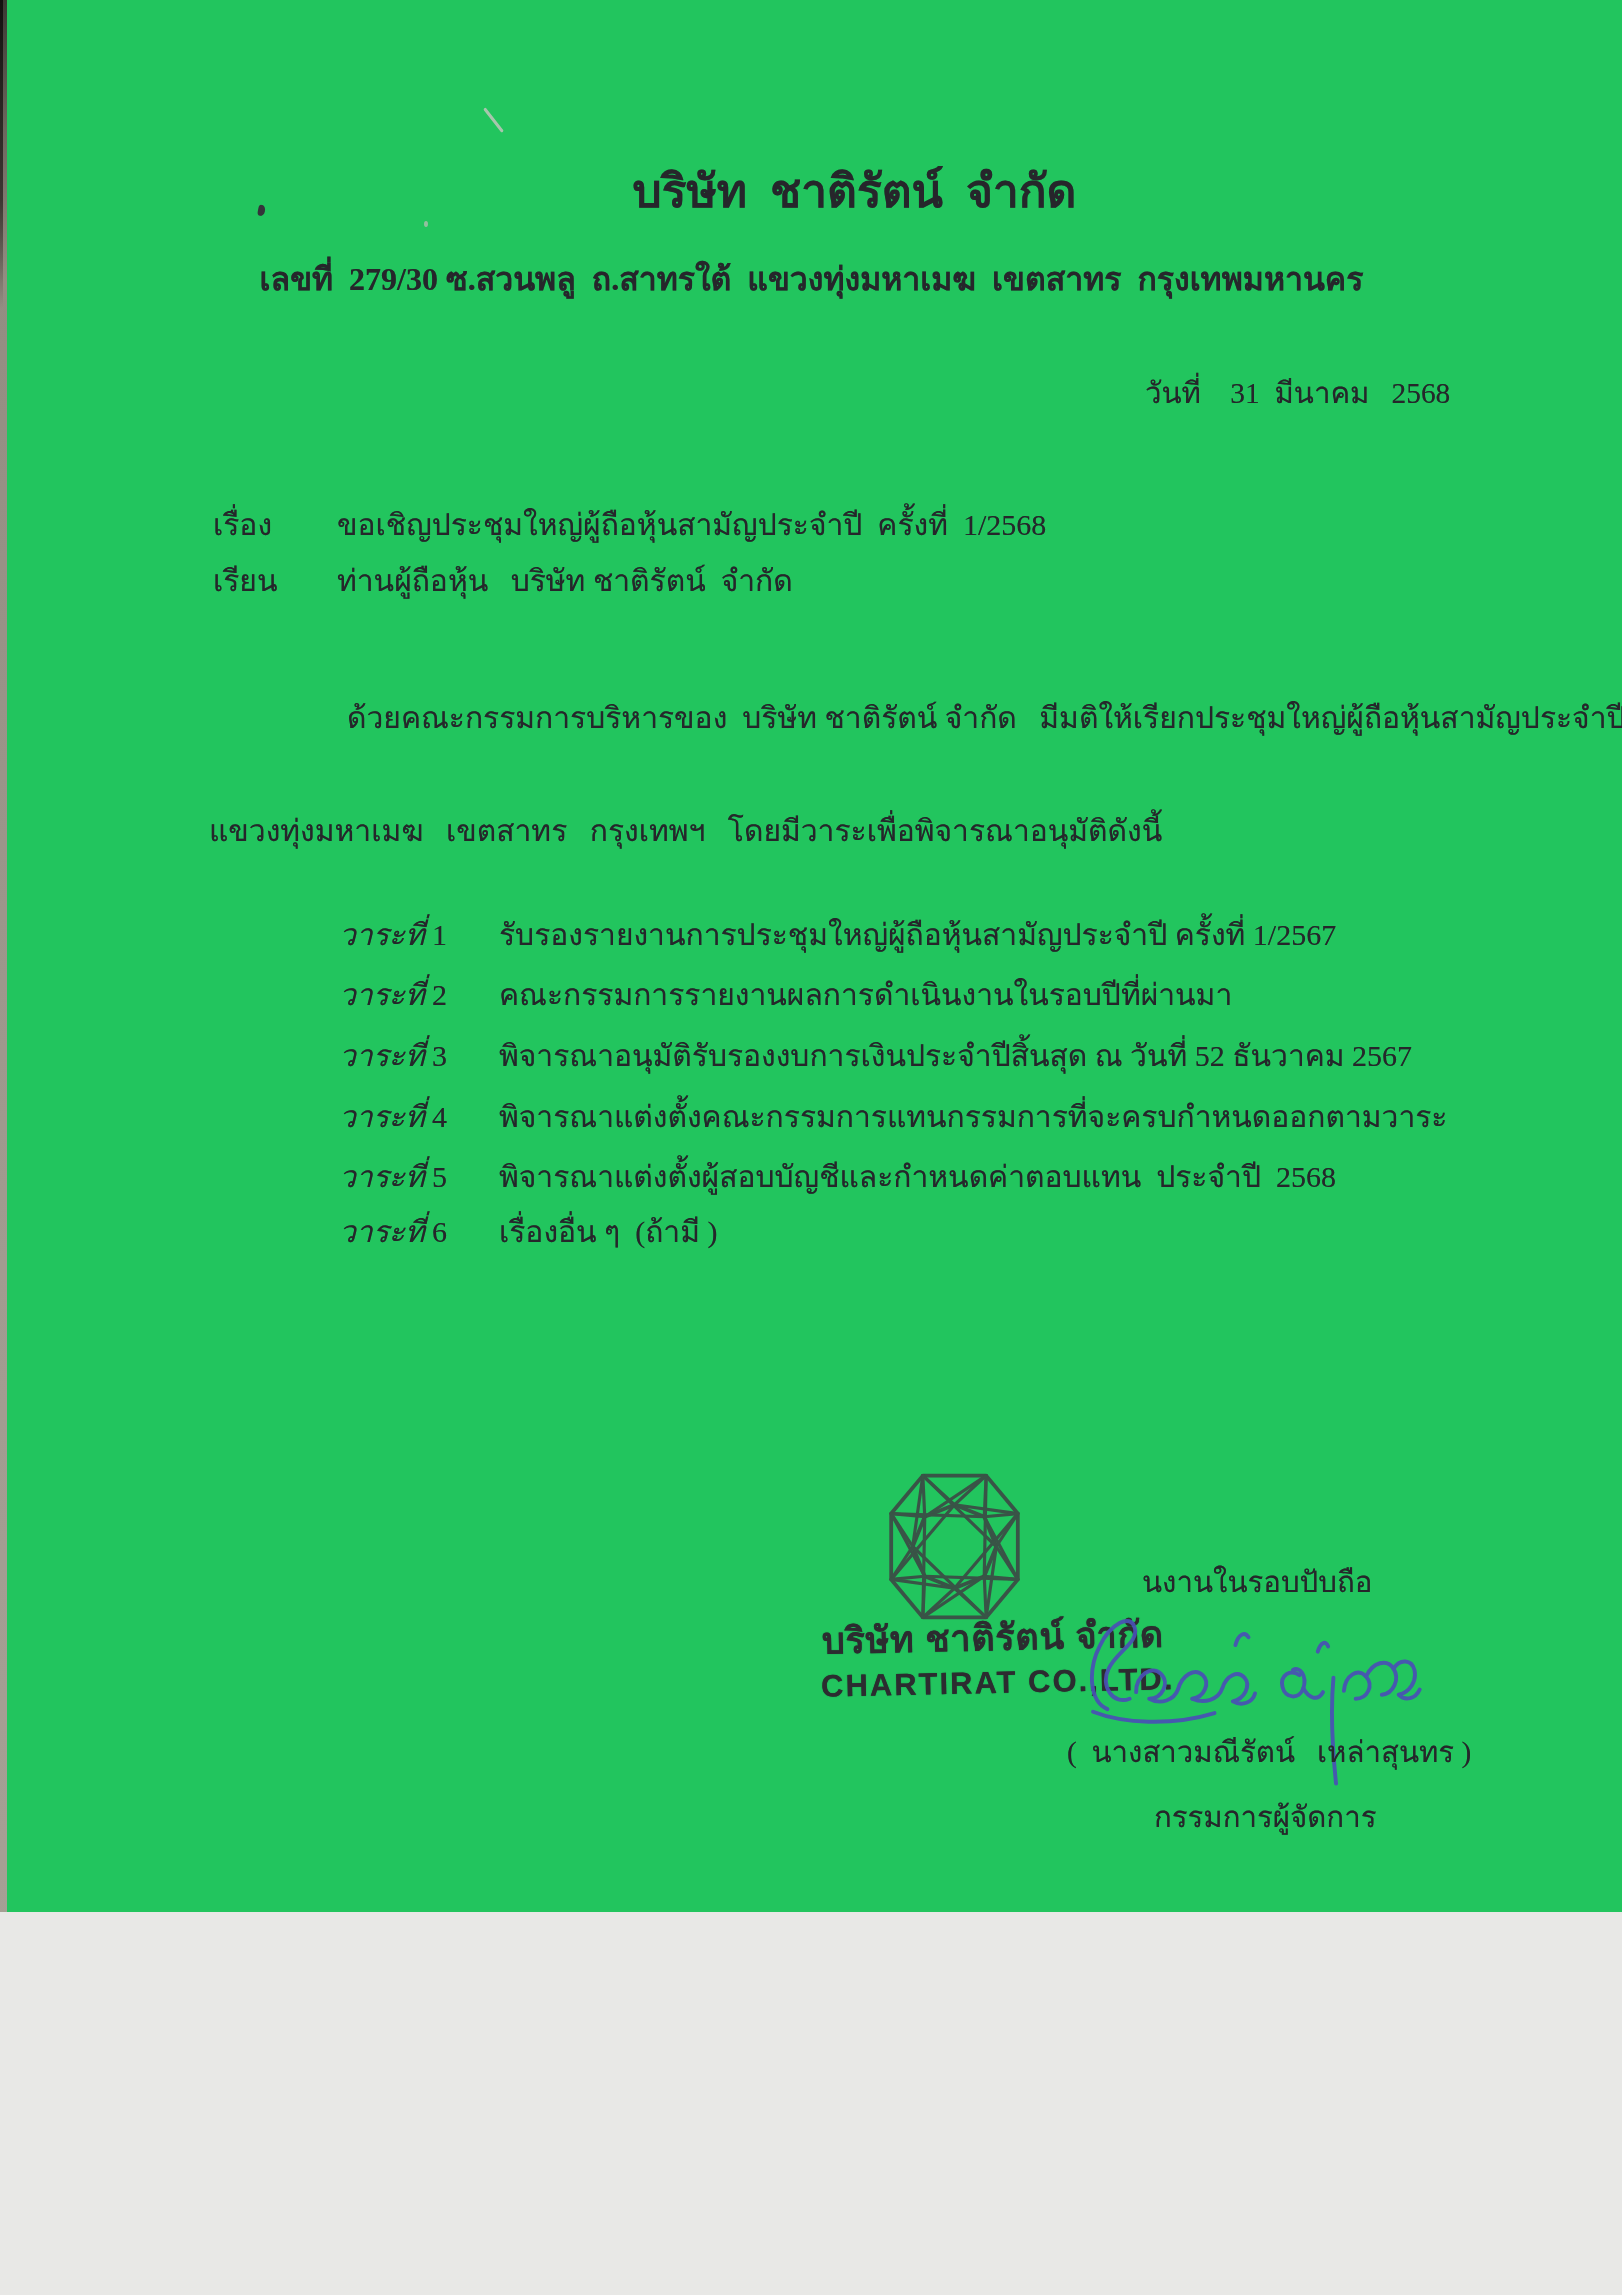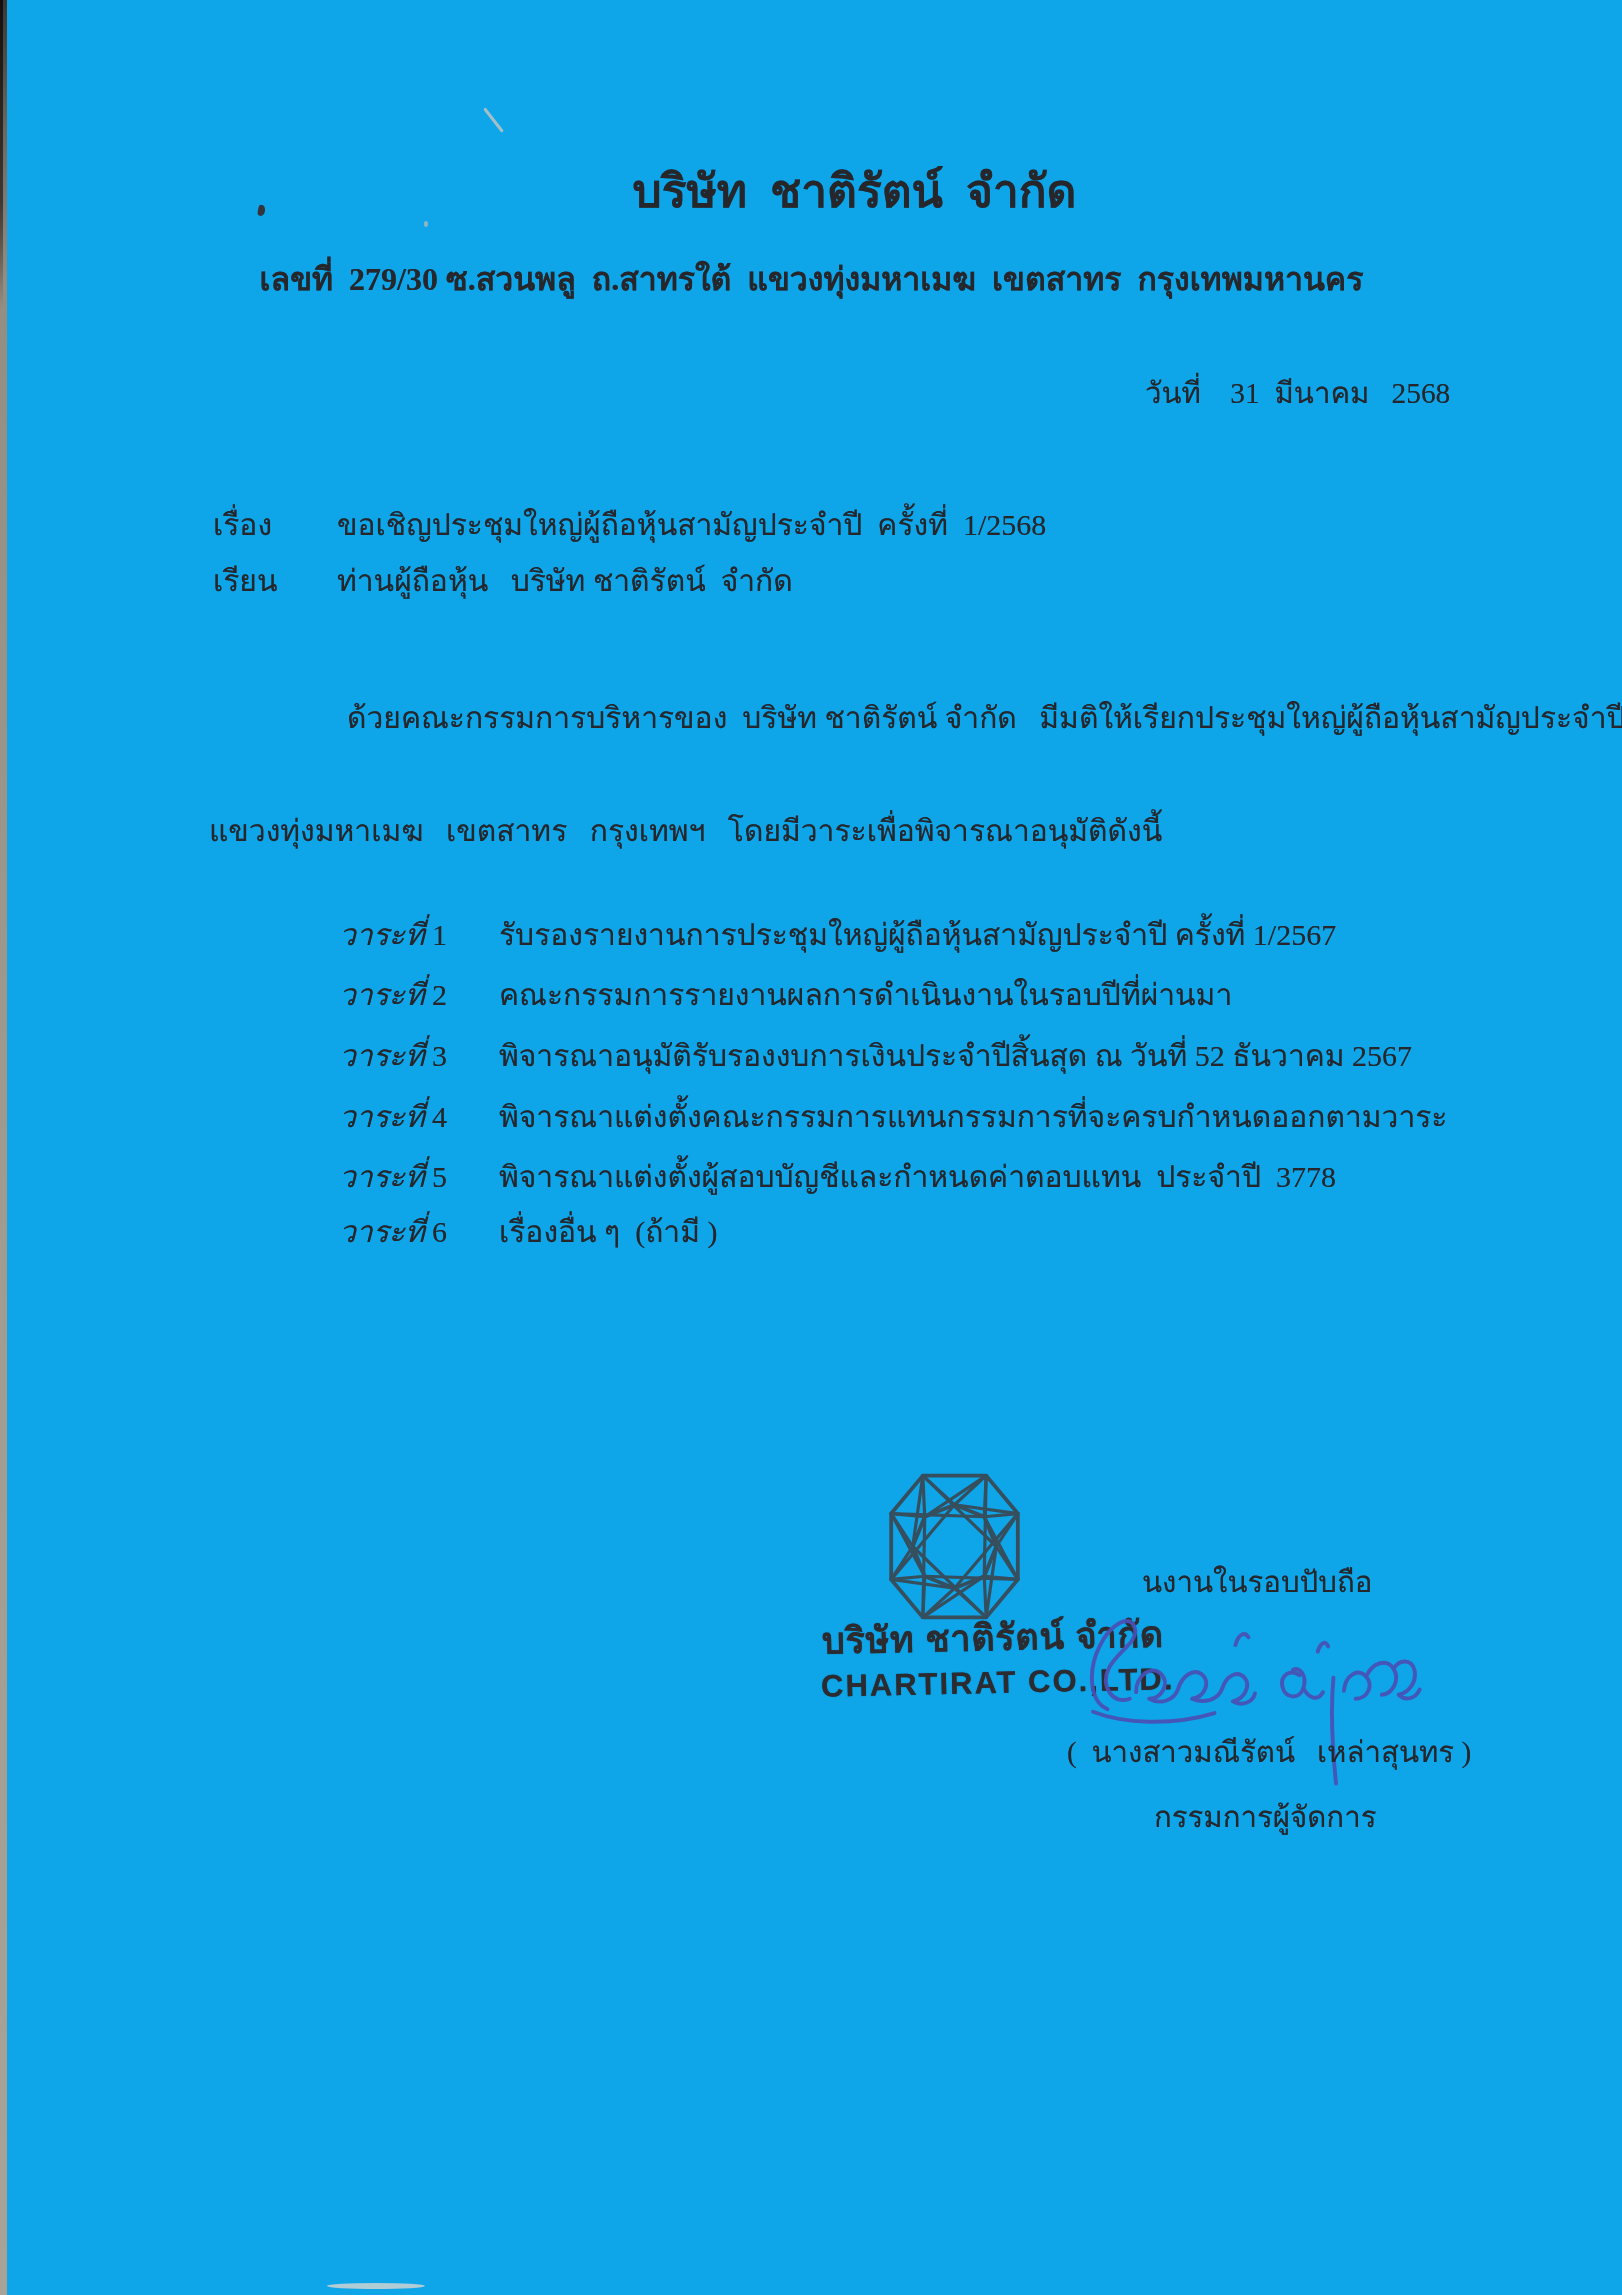--- a/index.html
+++ b/index.html
@@ -1,19 +1,19 @@
 <!DOCTYPE html>
 <html style="font-size:10.5px"><head>
 <meta charset="utf-8">
 <style>
   html,body{margin:0;padding:0;background:#e8e8e6;}
   .page{
     position:relative;
-    width:1623px;height:2295px;
-    background:#0ea5e9;
+    width:1623px;height:1912px;
+    background:#22c55e;
     overflow:hidden;
     font-family:"Liberation Serif","DejaVu Serif",serif;
     color:#26262b;
   }
   .t{
     position:absolute;
     white-space:pre;
     line-height:1.3;
     color:#26262b;
     text-shadow:0 0 0.4px rgba(20,20,25,.45);
@@ -123,21 +123,21 @@
     <span class="t agenda-txt" style="top:1036px">พิจารณาอนุมัติรับรองงบการเงินประจำปีสิ้นสุด ณ วันที่ 52 ธันวาคม 2567</span>
   </div>
   <div>
     <span class="t agenda-lab" style="top:1097px">วาระที่</span>
     <span class="t agenda-num" style="top:1097px">4</span>
     <span class="t agenda-txt" style="top:1097px">พิจารณาแต่งตั้งคณะกรรมการแทนกรรมการที่จะครบกำหนดออกตามวาระ</span>
   </div>
   <div>
     <span class="t agenda-lab" style="top:1157px">วาระที่</span>
     <span class="t agenda-num" style="top:1157px">5</span>
-    <span class="t agenda-txt" style="top:1157px">พิจารณาแต่งตั้งผู้สอบบัญชีและกำหนดค่าตอบแทน  ประจำปี  3778</span>
+    <span class="t agenda-txt" style="top:1157px">พิจารณาแต่งตั้งผู้สอบบัญชีและกำหนดค่าตอบแทน  ประจำปี  2568</span>
   </div>
   <div>
     <span class="t agenda-lab" style="top:1212px">วาระที่</span>
     <span class="t agenda-num" style="top:1212px">6</span>
     <span class="t agenda-txt" style="top:1212px">เรื่องอื่น ๆ  (ถ้ามี )</span>
   </div>
 
 
   <svg class="seal-gem" width="143" height="157" viewBox="-112 -124 224 248">
     <g fill="none" stroke="#3f3f43" stroke-width="6" stroke-linejoin="round" stroke-linecap="round" opacity="0.9">

